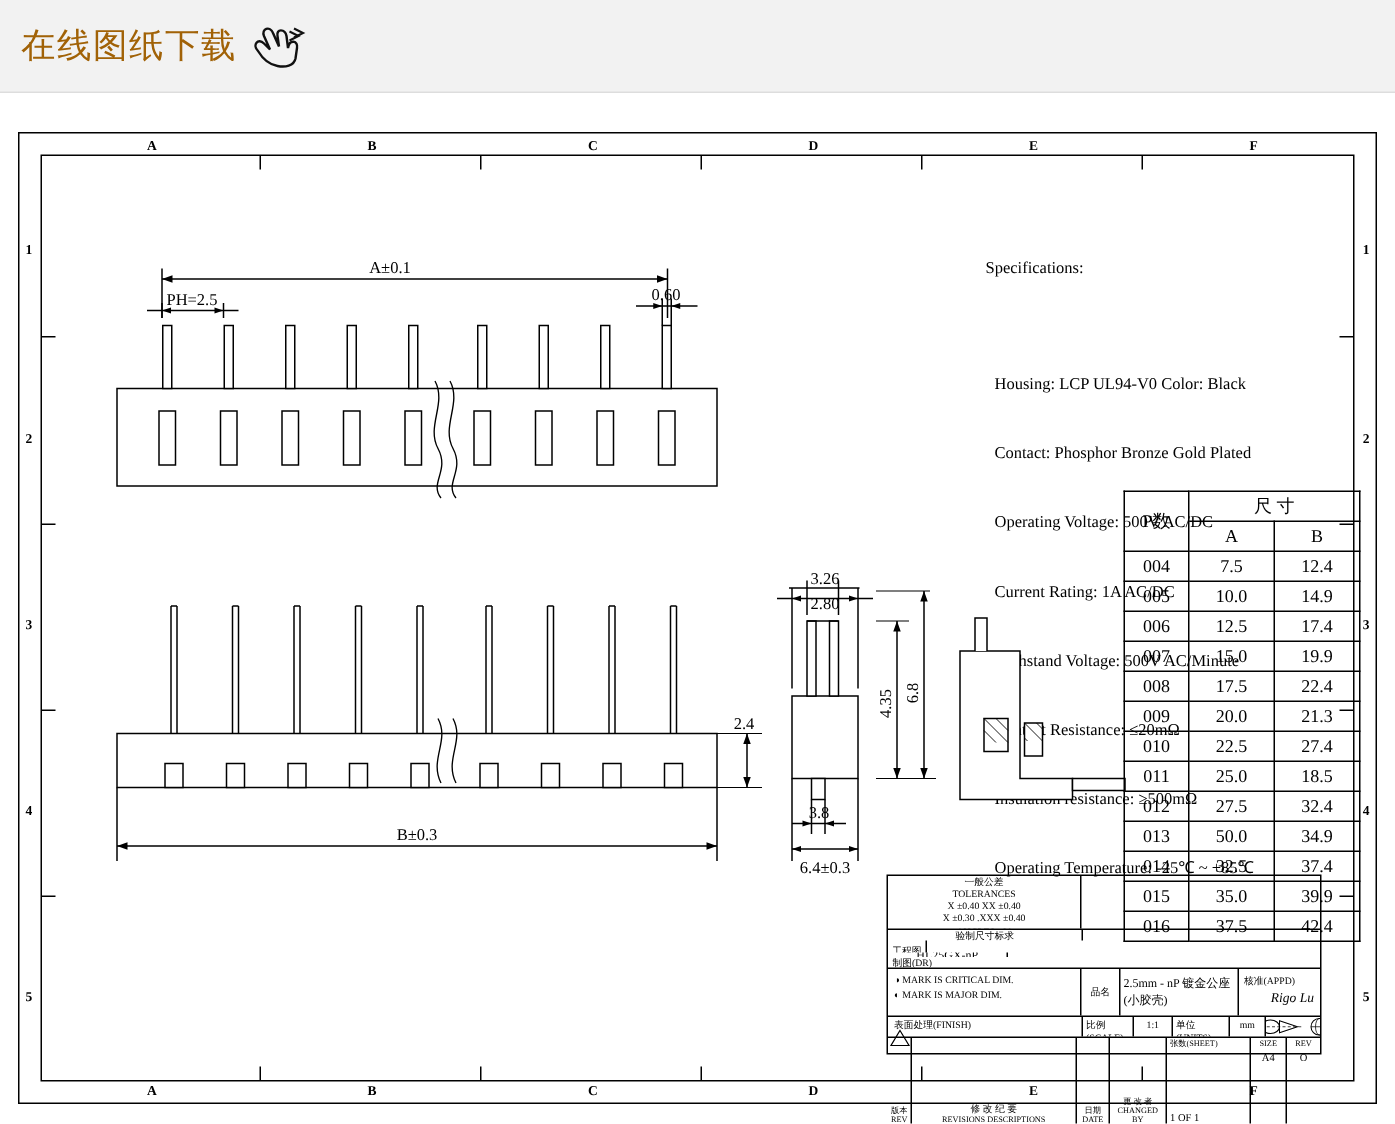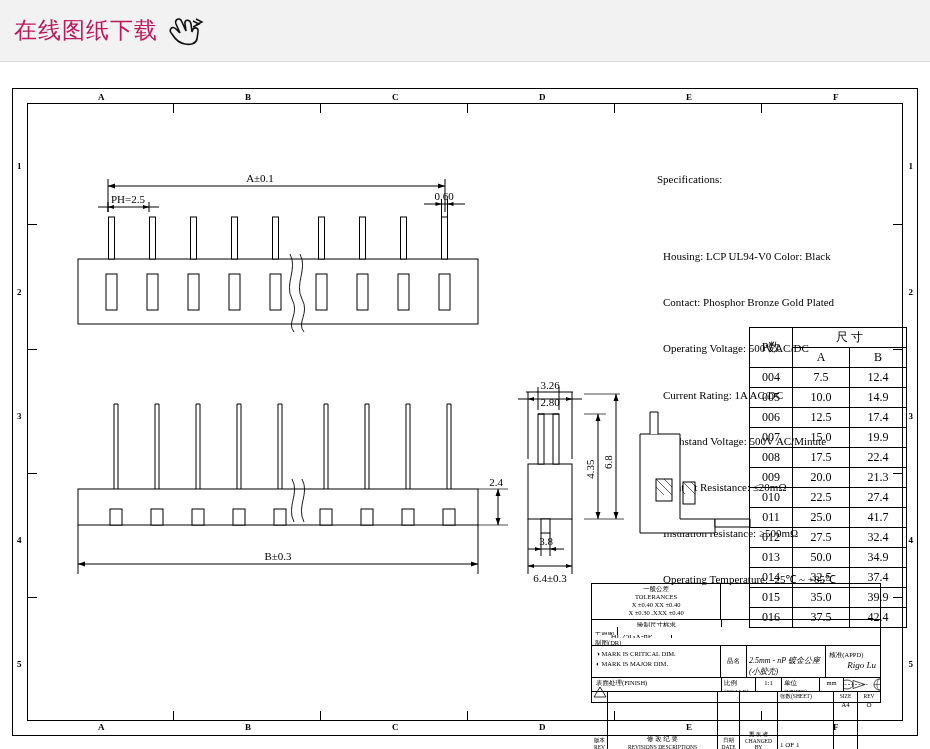--- a/index.html
+++ b/index.html
@@ -1,18 +1,18 @@
 <!DOCTYPE html>
 <html><head>
 <meta charset="utf-8">
 <style>
   html,body{margin:0;padding:0;background:#fff;}
   body{width:930px;height:749px;font-family:"Liberation Sans",sans-serif;color:#000;position:relative;overflow:hidden;}
   .header{height:62px;background:#f2f2f2;border-bottom:1px solid #ddd;display:flex;align-items:center;padding-left:14px;box-sizing:border-box;}
-  .header-title{font-size:23px;letter-spacing:1px;color:#be185d;font-family:"DejaVu Sans",sans-serif;}
+  .header-title{font-size:23px;letter-spacing:1px;color:#a16207;font-family:"DejaVu Sans",sans-serif;}
   .hand-icon{margin-left:8px;display:inline-block;}
   .sheet{position:absolute;left:12px;top:88px;width:906px;height:648px;border:1px solid #000;box-sizing:border-box;background:#fff;}
   .inner{position:absolute;left:14px;top:14px;right:14px;bottom:14px;border:1px solid #000;box-sizing:border-box;}
   
   .zone{position:absolute;font-size:9px;font-family:"Liberation Serif",serif;font-weight:bold;}
   .tick{position:absolute;background:#000;}
   .drawing{position:absolute;left:15px;top:15px;right:15px;bottom:15px;}
   
   .specs{position:absolute;left:644px;top:52px;font-family:"Liberation Serif",serif;font-size:11px;line-height:15.4px;white-space:pre;}
   
@@ -326,21 +326,21 @@
           <td>21.3</td>
         </tr>
     <tr>
           <td>010</td>
           <td>22.5</td>
           <td>27.4</td>
         </tr>
     <tr>
           <td>011</td>
           <td>25.0</td>
-          <td>41.7</td>
+          <td>18.5</td>
         </tr>
     <tr>
           <td>012</td>
           <td>27.5</td>
           <td>32.4</td>
         </tr>
     <tr>
           <td>013</td>
           <td>50.0</td>
           <td>34.9</td>
@@ -399,21 +399,21 @@
     </div>
 
     <div class="tb-row" style="height:32px;">
       <div class="tb-cell" style="width:130px;line-height:1.6;padding-left:4px;padding-top:3px;">
         <div class="lbl">◑ MARK  IS CRITICAL  DIM.</div>
         <div class="lbl">◐ MARK  IS MAJOR  DIM.</div>
       </div>
       <div class="tb-cell" style="width:26px;text-align:center;display:flex;align-items:center;justify-content:center;">
         <span class="lbl">品名</span>
       </div>
-      <div class="tb-cell" style="width:80px;display:flex;align-items:flex-end;padding:0 2px;font-style:italic;">
+      <div class="tb-cell" style="width:80px;display:flex;align-items:center;padding:0 2px;">
         <span style="font-size:8px;line-height:1.3;">2.5mm - nP 镀金公座 (小胶壳)</span>
       </div>
       <div class="tb-cell" style="width:54px;border-right:none;line-height:1.4;padding-left:3px;padding-top:4px;">
         <div class="lbl">核准(APPD)</div>
         <div style="font-size:9px;font-style:italic;text-align:right;padding-right:2px;">Rigo Lu</div>
       </div>
     </div>
 
     <div class="tb-row" style="height:14px;">
       <div class="tb-cell" style="width:130px;padding-left:4px;">

